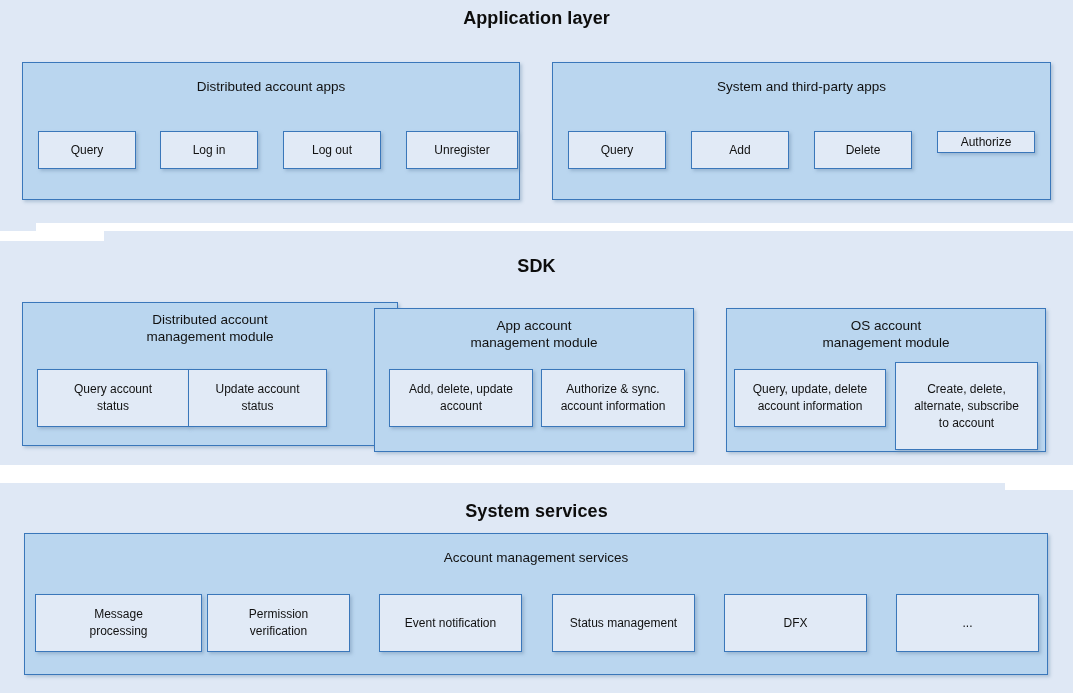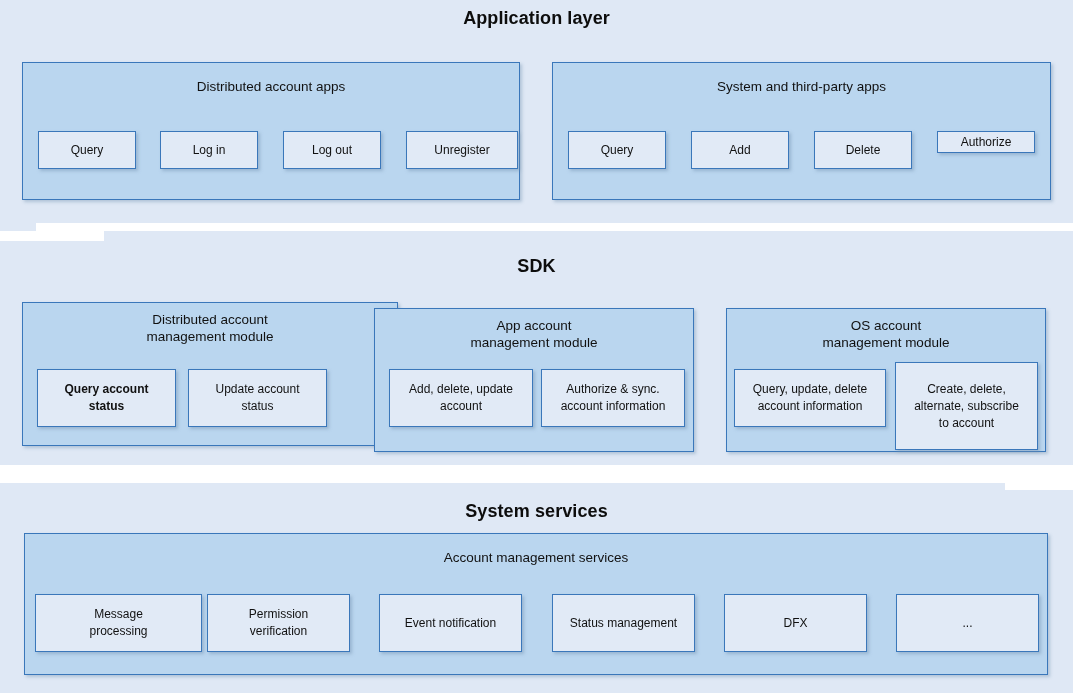--- a/index.html
+++ b/index.html
@@ -94,21 +94,21 @@
   <div class="leaf" style="left:937px;top:131px;width:98px;height:22px;">Authorize</div>
 
   <div class="band" id="band-sdk-head"></div>
   <div class="band" id="band-sdk"></div>
   <div class="band-title" style="top:256px;">SDK</div>
 
   <div class="group" style="left:22px;top:302px;width:376px;height:144px;">
     <div class="group-title" style="top:8px;">Distributed account
 management module</div>
   </div>
-  <div class="leaf" style="left:37px;top:369px;width:139px;height:58px;font-weight:bold;">Query account
+  <div class="leaf" style="left:37px;top:369px;width:152px;height:58px;">Query account
 status</div>
   <div class="leaf" style="left:188px;top:369px;width:139px;height:58px;">Update account
 status</div>
 
   <div class="group" style="left:374px;top:308px;width:320px;height:144px;">
     <div class="group-title" style="top:8px;">App account
 management module</div>
   </div>
   <div class="leaf" style="left:389px;top:369px;width:144px;height:58px;">Add, delete, update
 account</div>

